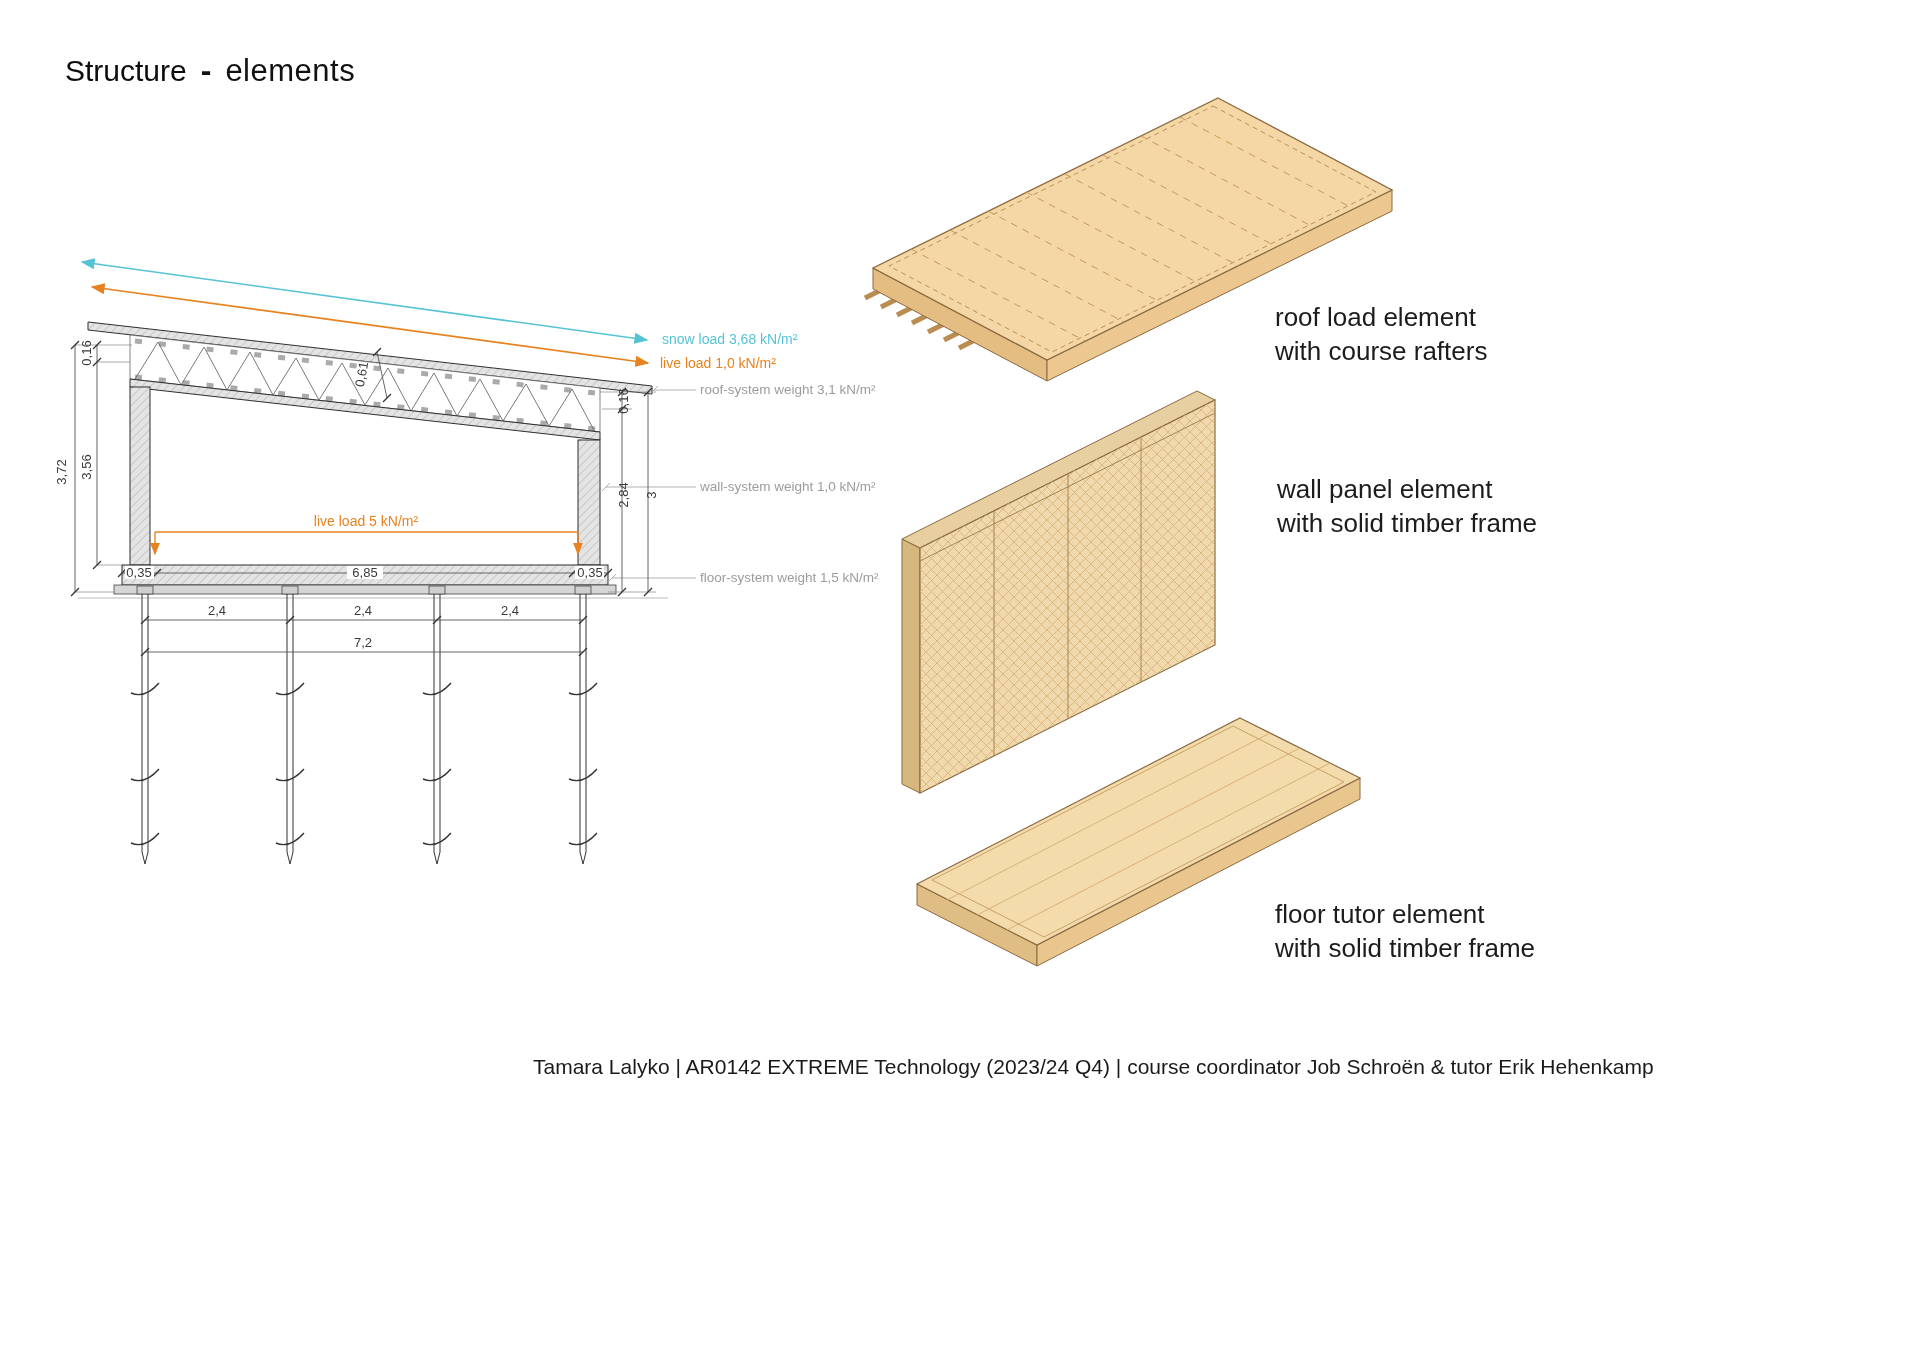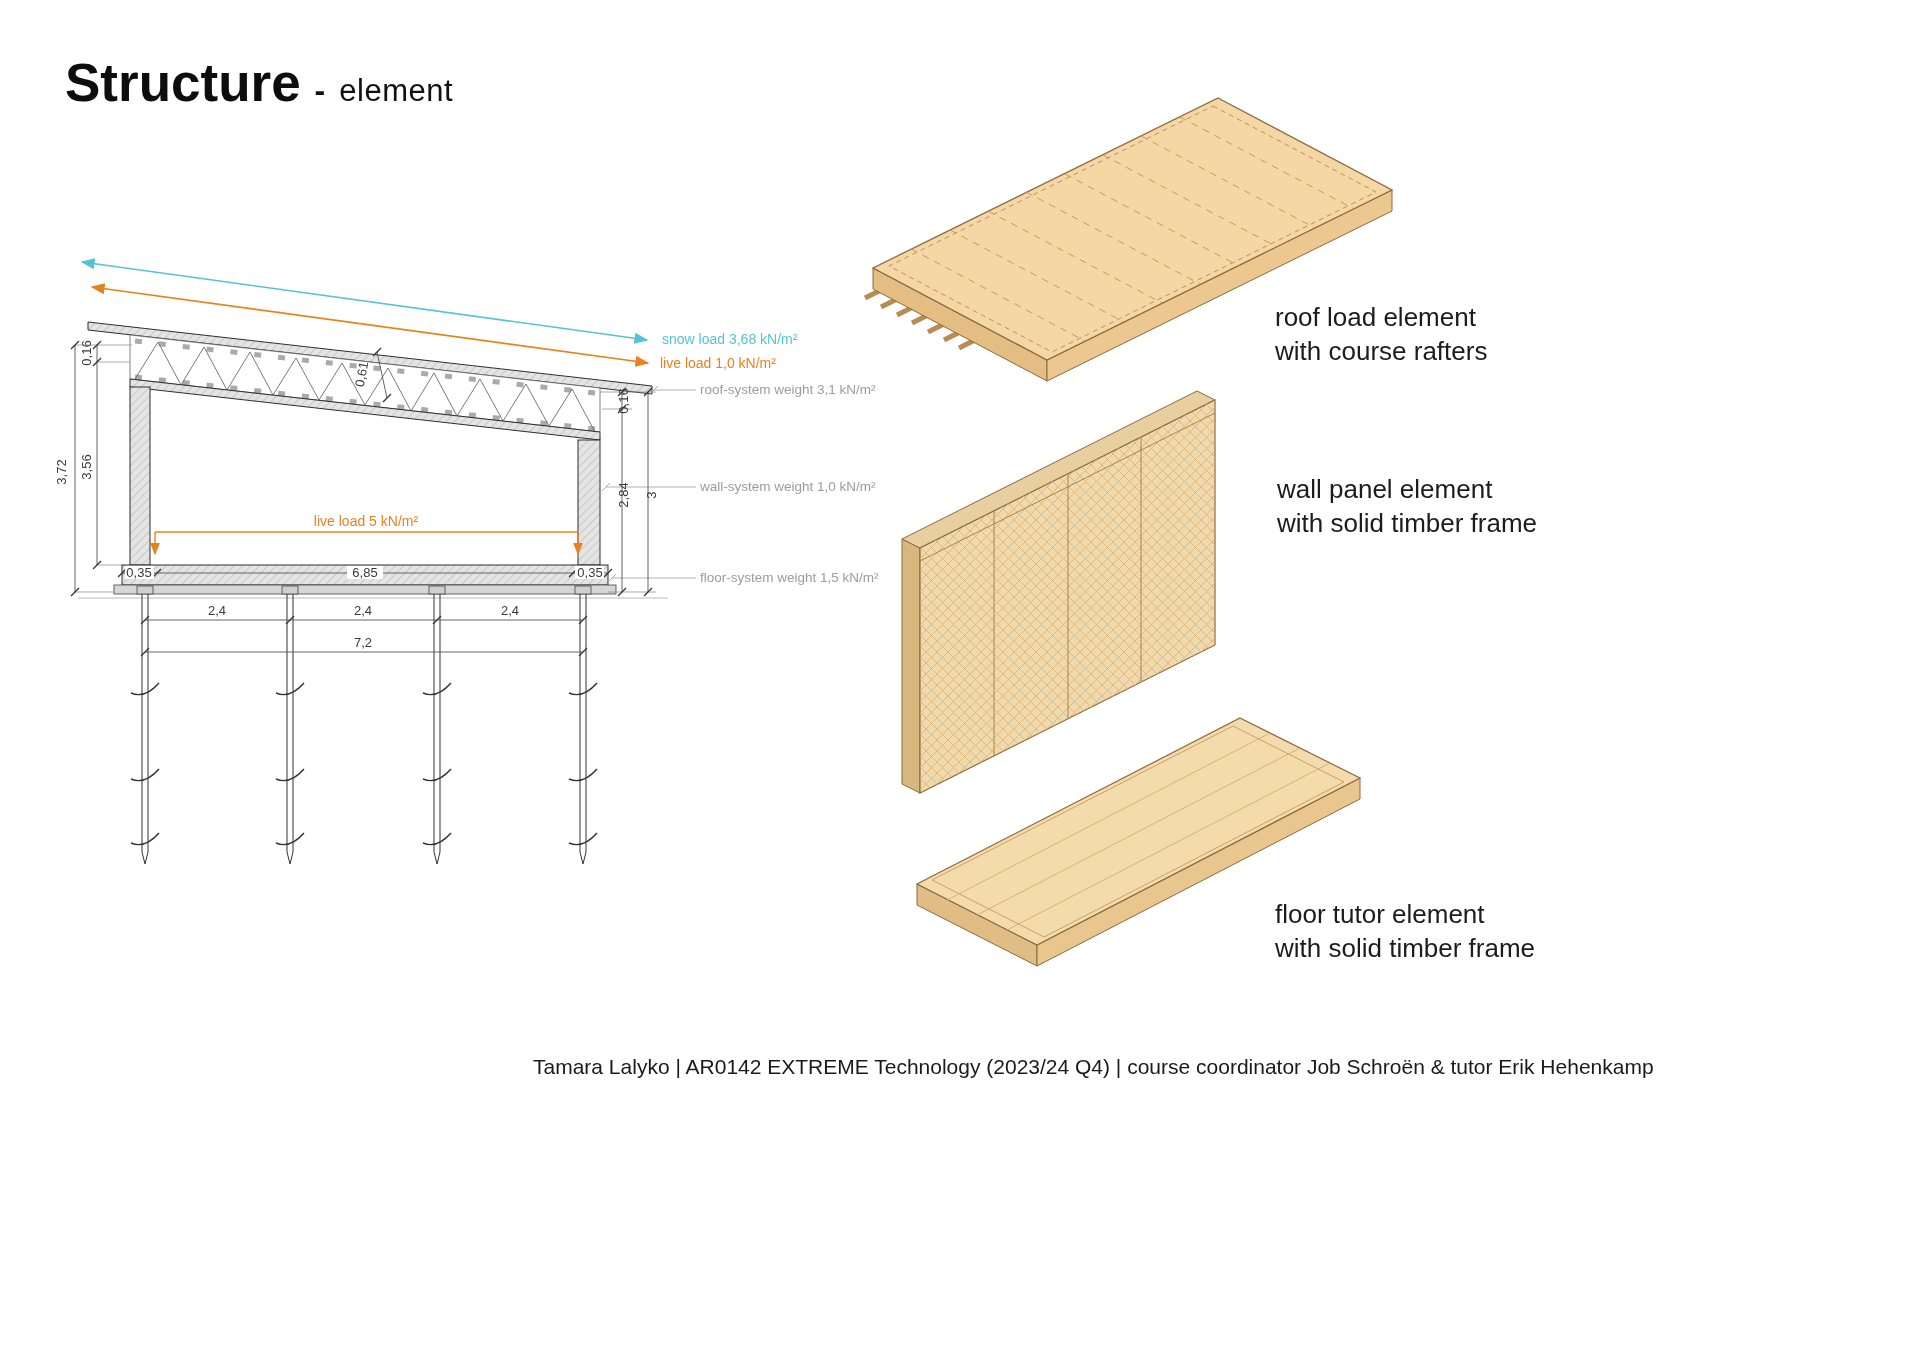--- a/index.html
+++ b/index.html
@@ -1,21 +1,21 @@
 <!DOCTYPE html>
 <html><head>
 <meta charset="utf-8">
 <style>
   *{margin:0;padding:0;box-sizing:border-box}
   html,body{background:#fff}
   body{width:1920px;height:1358px;position:relative;overflow:hidden;
        font-family:"Liberation Sans",sans-serif;color:#1a1a1a}
   .abs{position:absolute}
   .title{left:65px;top:52px;display:flex;align-items:baseline;gap:14px}
-  .t-main{font-size:53px;font-weight:700;color:#0d0d0d}
+  .t-main{font-size:30px;font-weight:400;color:#0d0d0d}
   .t-dash{font-size:32px;font-weight:600;color:#111}
   .t-sub{font-size:31px;font-weight:400;color:#111;letter-spacing:.5px}
   .elabel{font-size:26px;line-height:1.32;color:#1c1c1c}
   .footer{left:533px;top:1055px;font-size:21px;color:#1a1a1a;white-space:nowrap}
   svg text{font-family:"Liberation Sans",sans-serif}
   .dim-t{font-size:13px;fill:#3a3a3a}
   .load-c{font-size:14px;fill:#56c3d4}
   .load-o{font-size:14px;fill:#e8821f}
   .wt-t{font-size:13.5px;fill:#9c9c9c}
   .dimline{stroke:#555;stroke-width:.9;fill:none}
@@ -26,21 +26,21 @@
   .helix{stroke:#333;stroke-width:1.4;fill:none}
 </style>
 </head>
 <body>
 
 <div class="abs" style="left:0;top:0;width:1920px;height:1358px">
 
   <div class="abs title">
     <span class="t-main">Structure</span>
     <span class="t-dash">-</span>
-    <span class="t-sub">element</span>
+    <span class="t-sub">elements</span>
   </div>
 
   <svg class="abs" style="left:50px;top:240px" width="850" height="660" viewBox="0 0 850 660">
     <defs>
       <pattern id="hatchG" width="6" height="6" patternUnits="userSpaceOnUse" patternTransform="rotate(45)">
         <rect width="6" height="6" fill="#e4e4e4"></rect>
         <line x1="0" y1="0" x2="0" y2="6" stroke="#9e9e9e" stroke-width="0.8"></line>
       </pattern>
       <marker id="aC" viewBox="0 0 10 8" refX="9" refY="4" markerWidth="9" markerHeight="7" orient="auto-start-reverse">
         <path d="M0,0 L10,4 L0,8 Z" fill="#56c3d4"></path>

